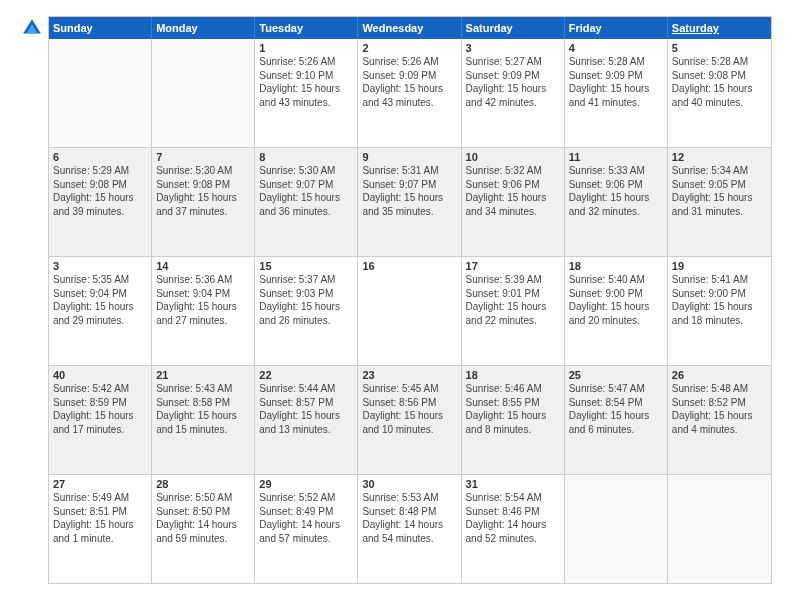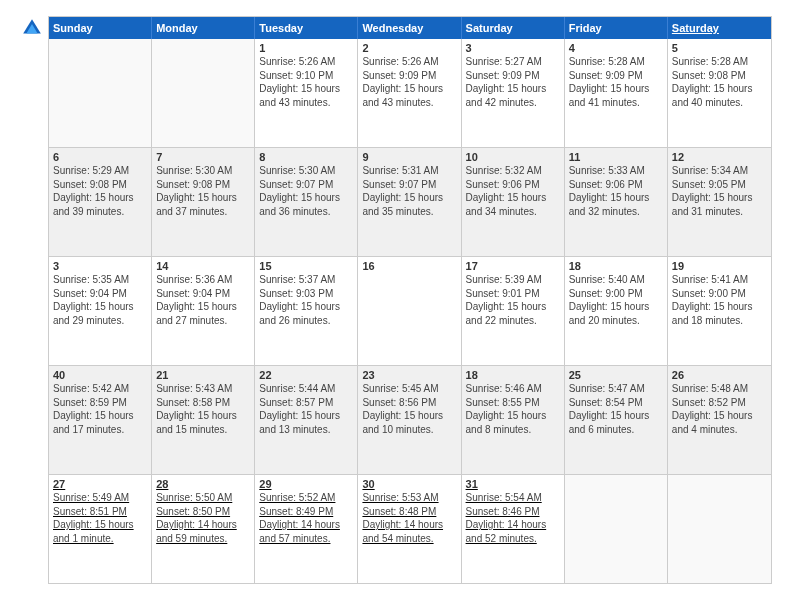--- a/index.html
+++ b/index.html
@@ -82,21 +82,20 @@
       flex-direction: column;
     }
     .cal-week {
       flex: 1;
       display: grid;
       grid-template-columns: repeat(7, 1fr);
       border-bottom: 1px solid #ccc;
     }
     .cal-week:last-child {
       border-bottom: none;
-      text-decoration: underline;
     }
     .cal-cell {
       border-right: 1px solid #ccc;
       padding: 3px 4px;
       font-size: 9.5px;
       color: #333;
       background: #fff;
       vertical-align: top;
       min-height: 0;
     }

